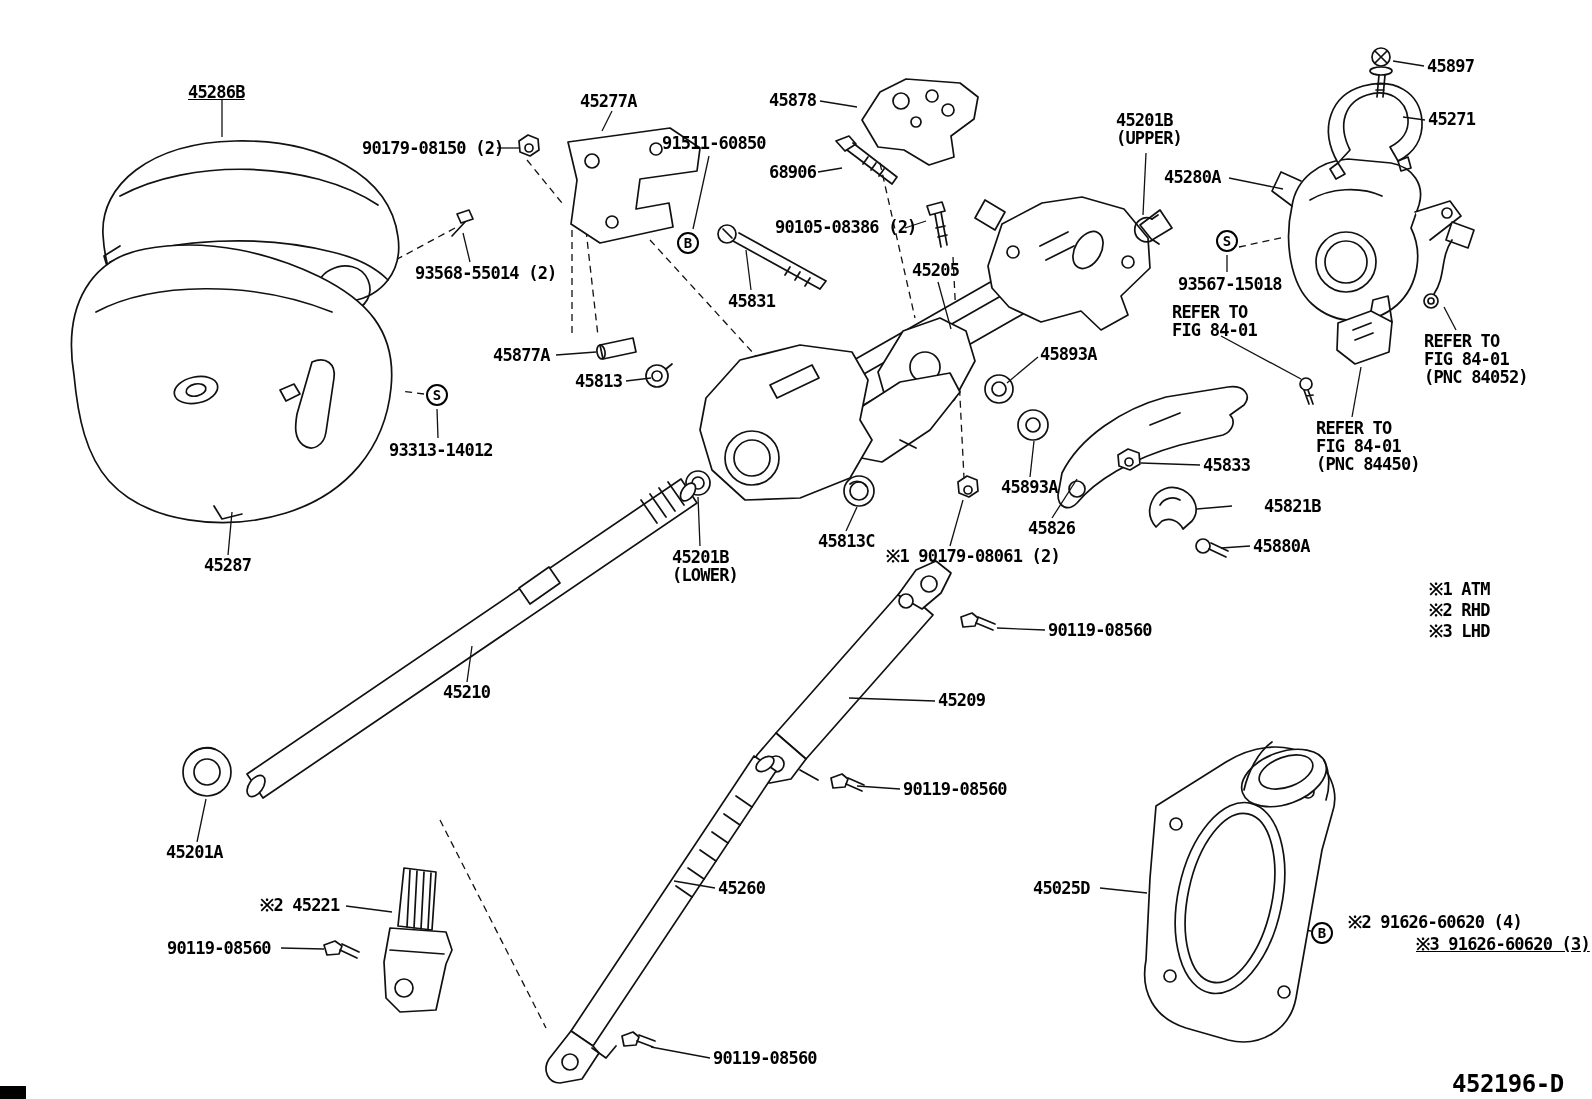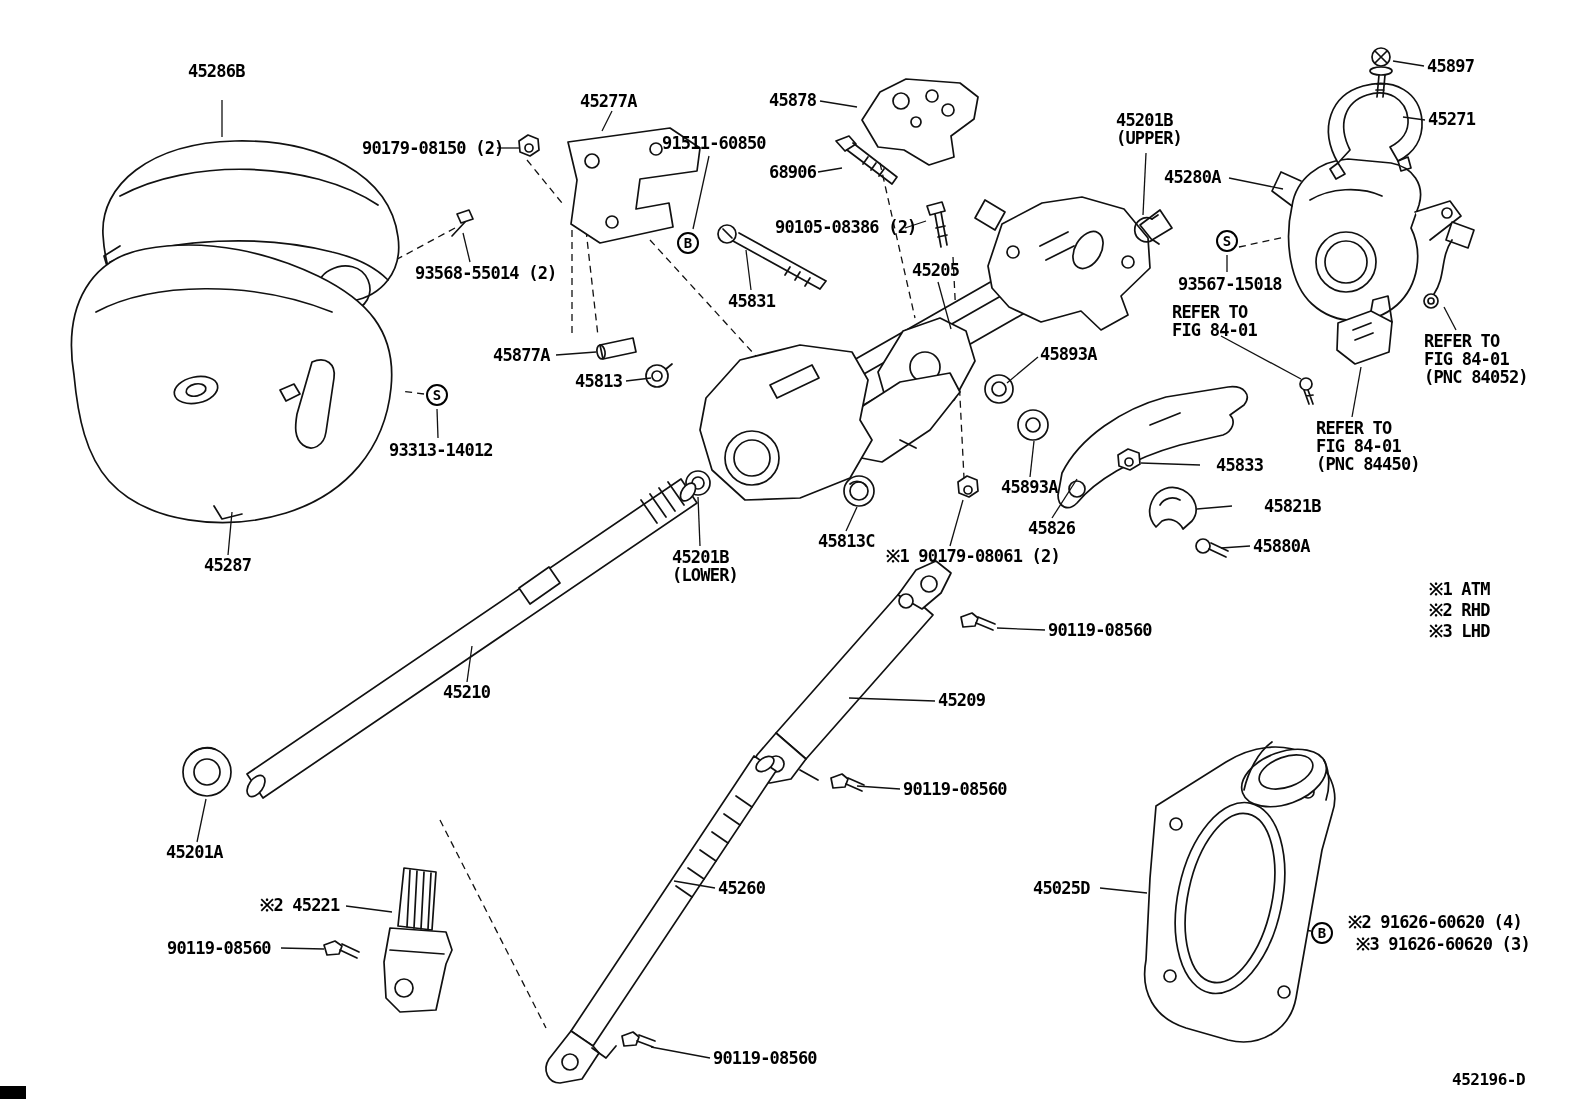--- a/index.html
+++ b/index.html
@@ -24,21 +24,21 @@
     border-radius:50%;
     font-weight:bold;
     font-size:14px;
     display:flex; align-items:center; justify-content:center;
     background:#fff;
   }
   .doc-code {
     position:absolute;
     left:1452px; top:1070px;
     font-weight:bold;
-    font-size:16px;
+    font-size:24px;
     letter-spacing:-0.5px;
   }
 </style>
 </head>
 <body>
 
 <div class="canvas">
 
   <svg class="art" width="1592" height="1099" viewBox="0 0 1592 1099">
 
@@ -298,21 +298,21 @@
       <path d="M281 948 L324 949"></path>
       <path d="M715 888 L674 881"></path>
       <path d="M1100 888 L1147 893"></path>
       <path d="M710 1058 L651 1047"></path>
     </g>
 
     <rect x="0" y="1086" width="26" height="13" fill="#000"></rect>
   </svg>
 
   <div id="labels-layer">
-      <div class="part-label" style="left: 188px; top: 62px;">45286B</div>
+      <div class="part-label" style="left: 188px; top: 83px; text-decoration: underline;">45286B</div>
       <div class="part-label" style="left: 362px; top: 139px;">90179-08150 (2)</div>
       <div class="part-label" style="left: 580px; top: 92px;">45277A</div>
       <div class="part-label" style="left: 662px; top: 134px;">91511-60850</div>
       <div class="part-label" style="left: 769px; top: 91px;">45878</div>
       <div class="part-label" style="left: 769px; top: 163px;">68906</div>
       <div class="part-label" style="left: 1116px; top: 111px;">45201B
 (UPPER)</div>
       <div class="part-label" style="left: 1164px; top: 168px;">45280A</div>
       <div class="part-label" style="left: 1427px; top: 57px;">45897</div>
       <div class="part-label" style="left: 1428px; top: 110px;">45271</div>
@@ -326,21 +326,21 @@
       <div class="part-label" style="left: 1424px; top: 332px;">REFER TO
 FIG 84-01
 (PNC 84052)</div>
       <div class="part-label" style="left: 493px; top: 346px;">45877A</div>
       <div class="part-label" style="left: 575px; top: 372px;">45813</div>
       <div class="part-label" style="left: 1040px; top: 345px;">45893A</div>
       <div class="part-label" style="left: 389px; top: 441px;">93313-14012</div>
       <div class="part-label" style="left: 1316px; top: 419px;">REFER TO
 FIG 84-01
 (PNC 84450)</div>
-      <div class="part-label" style="left: 1203px; top: 456px; margin-left: 13px;">45833</div>
+      <div class="part-label" style="left: 1203px; top: 456px;">45833</div>
       <div class="part-label" style="left: 1001px; top: 478px;">45893A</div>
       <div class="part-label" style="left: 1235px; top: 497px; margin-left: 29px;">45821B</div>
       <div class="part-label" style="left: 1028px; top: 519px;">45826</div>
       <div class="part-label" style="left: 1253px; top: 537px; text-align: center;">45880A</div>
       <div class="part-label" style="left: 818px; top: 532px;">45813C</div>
       <div class="part-label" style="left: 672px; top: 548px;">45201B
 (LOWER)</div>
       <div class="part-label" style="left: 886px; top: 547px;">※1 90179-08061 (2)</div>
       <div class="part-label" style="left: 204px; top: 556px;">45287</div>
       <div class="part-label" style="left: 1429px; top: 580px;">※1 ATM</div>
@@ -349,21 +349,21 @@
       <div class="part-label" style="left: 1048px; top: 621px;">90119-08560</div>
       <div class="part-label" style="left: 443px; top: 683px;">45210</div>
       <div class="part-label" style="left: 938px; top: 691px; text-align: center;">45209</div>
       <div class="part-label" style="left: 903px; top: 780px;">90119-08560</div>
       <div class="part-label" style="left: 166px; top: 843px;">45201A</div>
       <div class="part-label" style="left: 260px; top: 896px;">※2 45221</div>
       <div class="part-label" style="left: 167px; top: 939px;">90119-08560</div>
       <div class="part-label" style="left: 718px; top: 879px;">45260</div>
       <div class="part-label" style="left: 1033px; top: 879px;">45025D</div>
       <div class="part-label" style="left: 1348px; top: 913px;">※2 91626-60620 (4)</div>
-      <div class="part-label" style="left: 1356px; top: 935px;">※3 91626-60620 (3)</div>
+      <div class="part-label" style="left: 1416px; top: 935px; text-decoration: underline;">※3 91626-60620 (3)</div>
       <div class="part-label" style="left: 713px; top: 1049px;">90119-08560</div>
       <div class="symbol" style="left: 677px; top: 232px;">B</div>
       <div class="symbol" style="left: 426px; top: 384px;">S</div>
       <div class="symbol" style="left: 1216px; top: 230px;">S</div>
       <div class="symbol" style="left: 1311px; top: 922px;">B</div>
     </div>
 
   <div class="doc-code">452196-D</div>
 </div>
 

